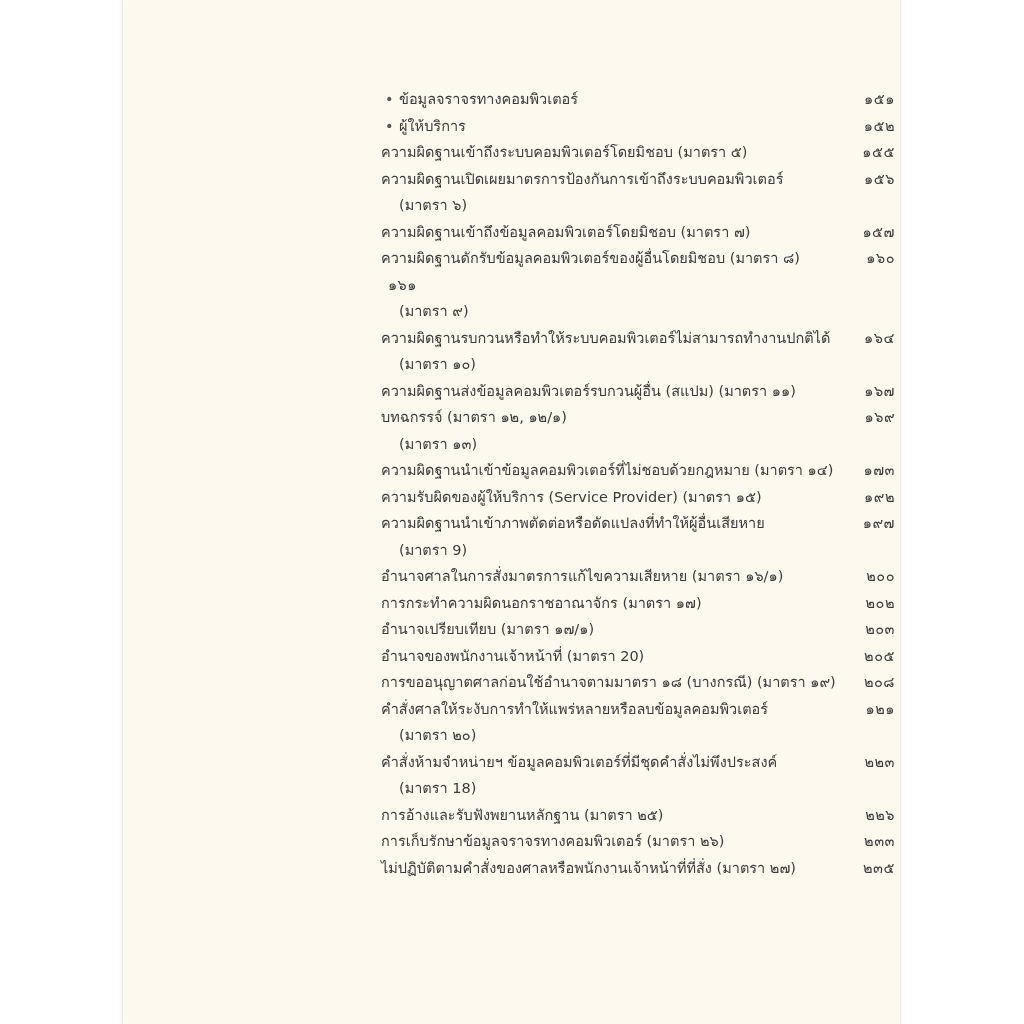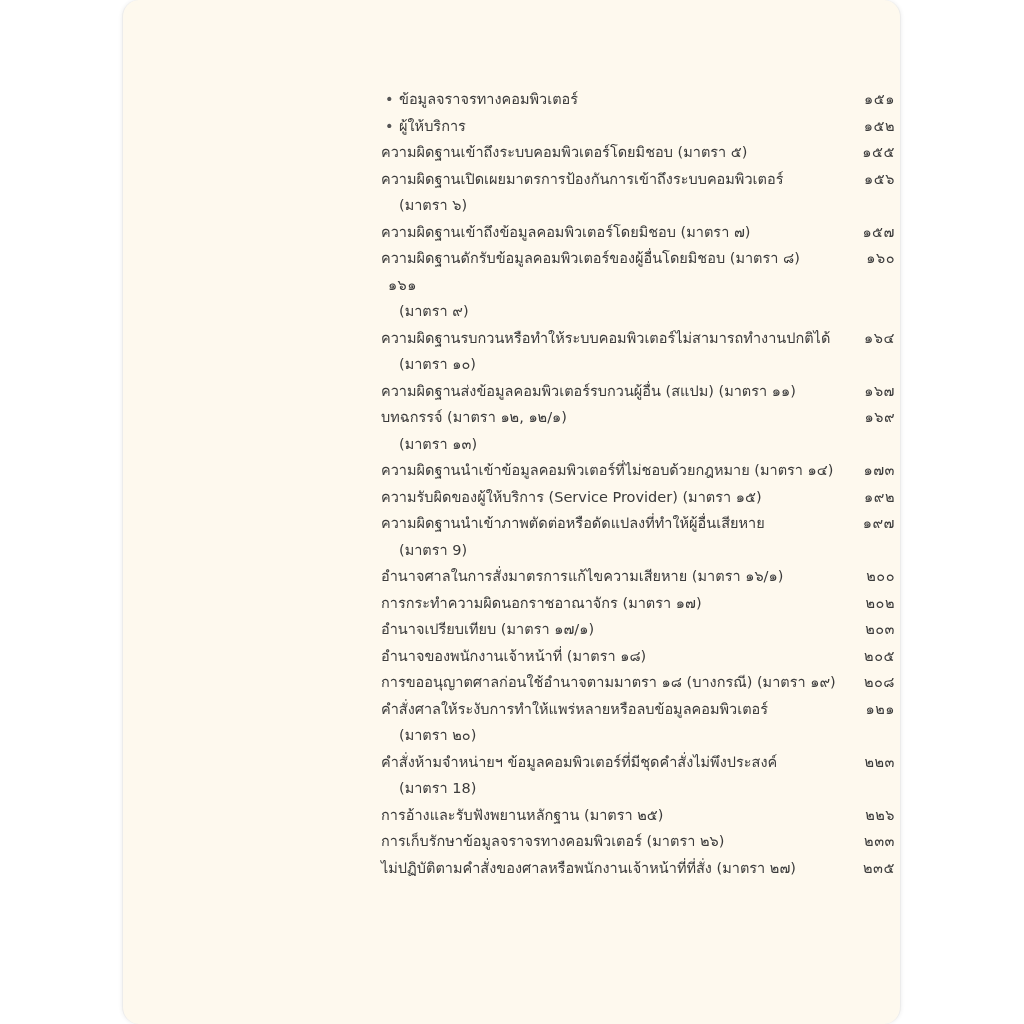--- a/index.html
+++ b/index.html
@@ -5,21 +5,21 @@
   html, body { margin: 0; padding: 0; }
   body {
     width: 1024px; height: 1024px; background: #ffffff;
     position: relative; overflow: hidden;
     font-family: "DejaVu Sans", "Liberation Sans", sans-serif;
   }
   .page {
     position: absolute; left: 122px; top: 0; width: 777px; height: 1024px;
     background: #fef9ee;
     box-shadow: 0 0 4px rgba(0,0,0,0.08);
-    border-left: 1px solid #ececec; border-right: 1px solid #ececec; border-radius: 17px;
+    border-left: 1px solid #ececec; border-right: 1px solid #ececec;
   }
   .toc {
     position: absolute; left: 258px; top: 86px; width: 514px;
   }
   .row {
     display: flex; justify-content: space-between; align-items: baseline;
     height: 26.5px; line-height: 26.5px;
     font-size: 14.5px; color: #3b3b3b; white-space: nowrap;
   }
   .row .title { overflow: visible; }
@@ -112,21 +112,21 @@
       </div>
     <div class="row">
         <span class="title">การกระทำความผิดนอกราชอาณาจักร (มาตรา ๑๗)</span>
         <span class="page-num">๒๐๒</span>
       </div>
     <div class="row">
         <span class="title">อำนาจเปรียบเทียบ (มาตรา ๑๗/๑)</span>
         <span class="page-num">๒๐๓</span>
       </div>
     <div class="row">
-        <span class="title">อำนาจของพนักงานเจ้าหน้าที่ (มาตรา ๑๘)</span>
+        <span class="title">อำนาจของพนักงานเจ้าหน้าที่ (มาตรา 20)</span>
         <span class="page-num">๒๐๕</span>
       </div>
     <div class="row">
         <span class="title">การขออนุญาตศาลก่อนใช้อำนาจตามมาตรา ๑๘ (บางกรณี) (มาตรา ๑๙)</span>
         <span class="page-num">๒๐๘</span>
       </div>
     <div class="row">
         <span class="title">คำสั่งศาลให้ระงับการทำให้แพร่หลายหรือลบข้อมูลคอมพิวเตอร์</span>
         <span class="page-num">๑๒๑</span>
       </div>

